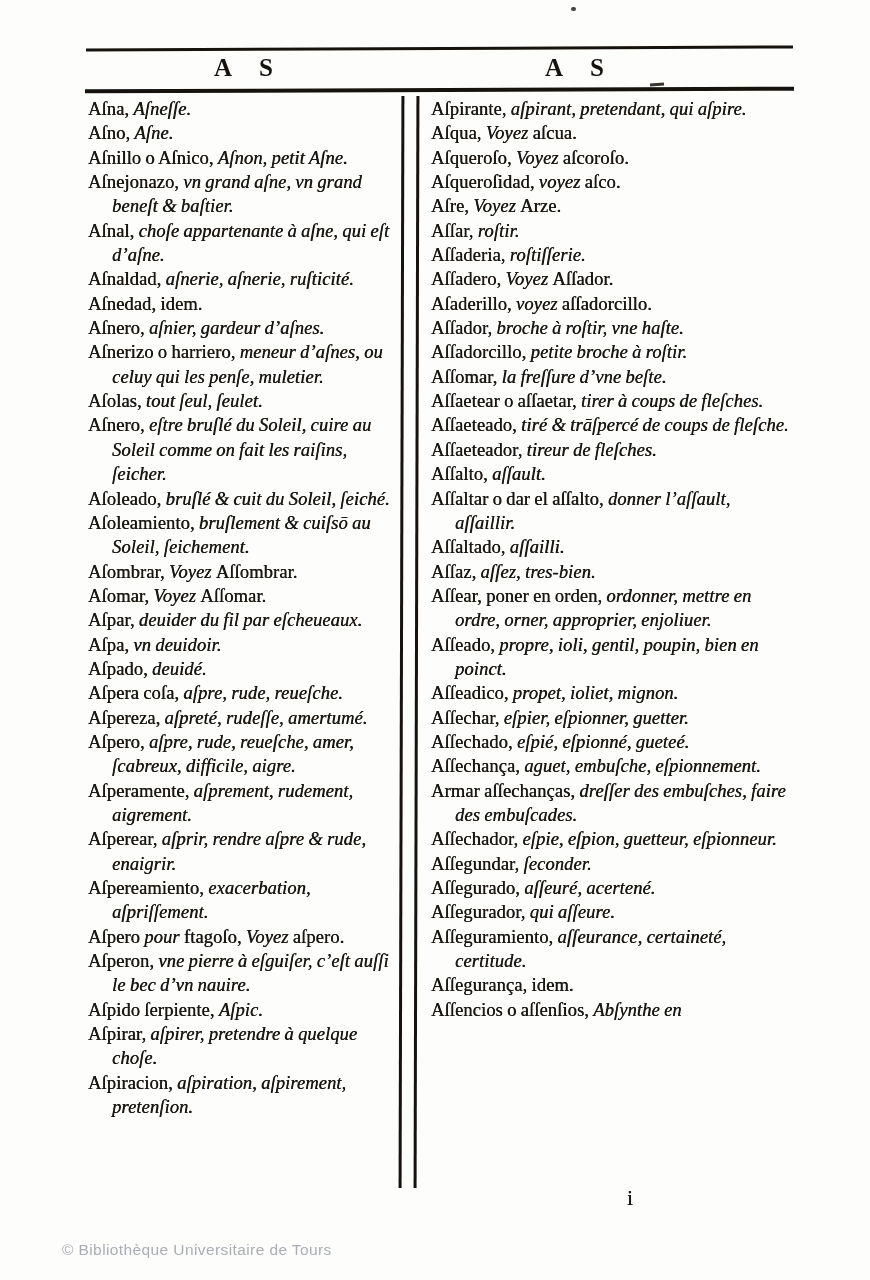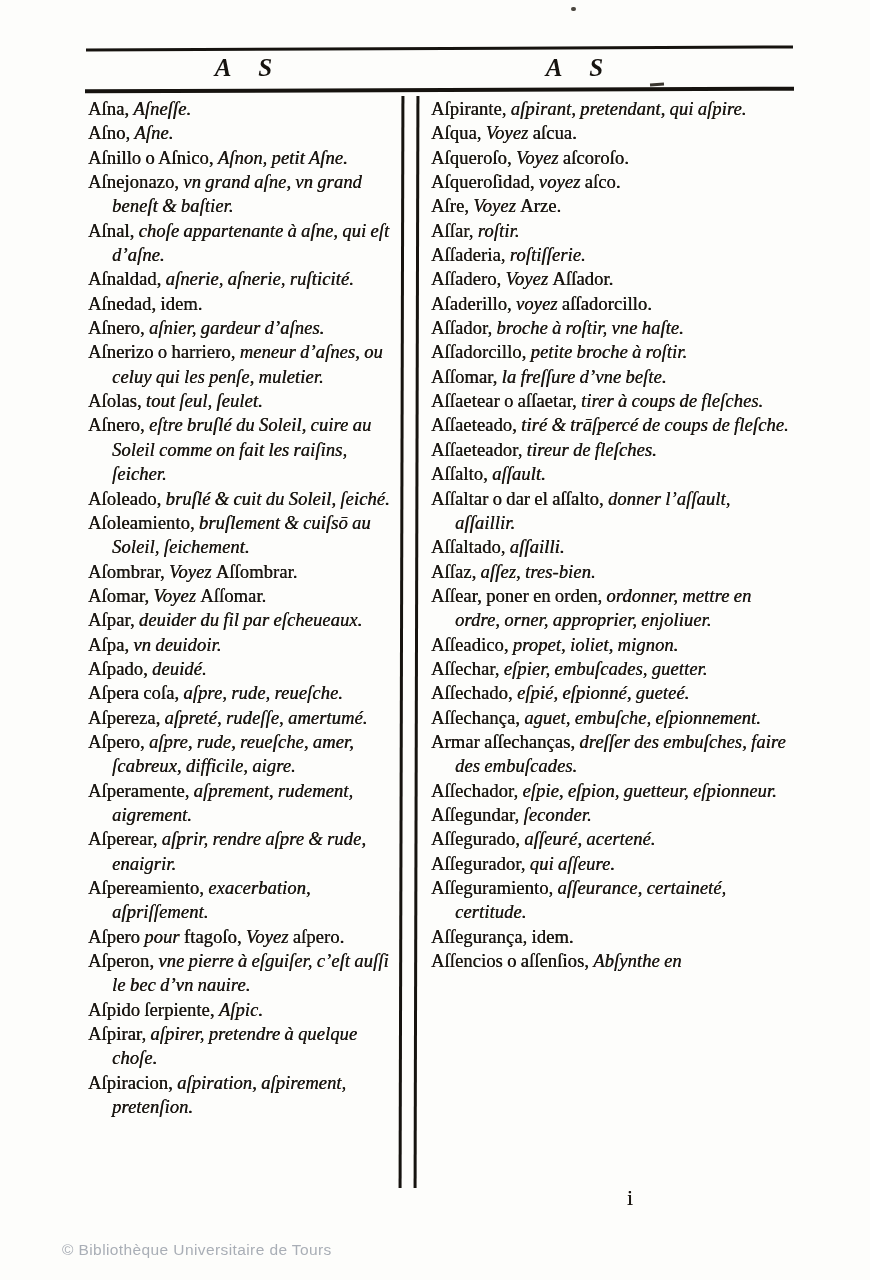--- a/index.html
+++ b/index.html
@@ -9,21 +9,21 @@
     font-family:"Liberation Serif","DejaVu Serif",serif;
     color:#1b1712;
   }
   
   .rule{position:absolute;background:#16130f;}
   #rule-top{left:86px;top:47px;width:707px;height:3px;transform:rotate(-0.25deg);}
   #rule-mid{left:85px;top:88px;width:709px;height:4px;transform:rotate(-0.2deg);}
   .running-head{
     position:absolute;top:54px;transform:translateX(-50%);
     font-size:25px;font-weight:bold;letter-spacing:11px;
-    color:#16130f;white-space:nowrap;font-style:italic;
+    color:#16130f;white-space:nowrap;
   }
   #head-left{left:249px;}
   #head-right{left:580px;}
   
   #top-speck{position:absolute;left:571px;top:7px;width:5px;height:4px;background:#4a463f;border-radius:2px;}
   #head-dash{position:absolute;left:650px;top:83px;width:14px;height:3px;background:#3a362f;transform:rotate(-4deg);}
   
   #divider{
     position:absolute;left:400px;top:96px;height:1092px;width:12px;
     border-left:3px solid #16130f;border-right:3px solid #16130f;
@@ -116,22 +116,23 @@
       <div class="entry"><span class="rm">Aſſadorcillo, </span><span class="it">petite broche à roſtir.</span></div>
       <div class="entry"><span class="rm">Aſſomar, </span><span class="it">la freſſure d’vne beſte.</span></div>
       <div class="entry"><span class="rm">Aſſaetear o aſſaetar, </span><span class="it">tirer à coups de fleſches.</span></div>
       <div class="entry"><span class="rm">Aſſaeteado, </span><span class="it">tiré &amp; trāſpercé de coups de fleſche.</span></div>
       <div class="entry"><span class="rm">Aſſaeteador, </span><span class="it">tireur de fleſches.</span></div>
       <div class="entry"><span class="rm">Aſſalto, </span><span class="it">aſſault.</span></div>
       <div class="entry"><span class="rm">Aſſaltar o dar el aſſalto, </span><span class="it">donner l’aſſault, aſſaillir.</span></div>
       <div class="entry"><span class="rm">Aſſaltado, </span><span class="it">aſſailli.</span></div>
       <div class="entry"><span class="rm">Aſſaz, </span><span class="it">aſſez, tres-bien.</span></div>
       <div class="entry"><span class="rm">Aſſear, poner en orden, </span><span class="it">ordonner, mettre en ordre, orner, approprier, enjoliuer.</span></div>
+      <div class="entry"><span class="rm">Aſſeado, </span><span class="it">propre, ioli, gentil, poupin, bien en poinct.</span></div>
       <div class="entry"><span class="rm">Aſſeadico, </span><span class="it">propet, ioliet, mignon.</span></div>
-      <div class="entry"><span class="rm">Aſſechar, </span><span class="it">eſpier, embuſcades, guetter.</span></div>
+      <div class="entry"><span class="rm">Aſſechar, </span><span class="it">eſpier, eſpionner, guetter.</span></div>
       <div class="entry"><span class="rm">Aſſechado, </span><span class="it">eſpié, eſpionné, gueteé.</span></div>
       <div class="entry"><span class="rm">Aſſechança, </span><span class="it">aguet, embuſche, eſpionnement.</span></div>
       <div class="entry"><span class="rm">Armar aſſechanças, </span><span class="it">dreſſer des embuſches, faire des embuſcades.</span></div>
       <div class="entry"><span class="rm">Aſſechador, </span><span class="it">eſpie, eſpion, guetteur, eſpionneur.</span></div>
       <div class="entry"><span class="rm">Aſſegundar, </span><span class="it">ſeconder.</span></div>
       <div class="entry"><span class="rm">Aſſegurado, </span><span class="it">aſſeuré, acertené.</span></div>
       <div class="entry"><span class="rm">Aſſegurador, </span><span class="it">qui aſſeure.</span></div>
       <div class="entry"><span class="rm">Aſſeguramiento, </span><span class="it">aſſeurance, certaineté, certitude.</span></div>
       <div class="entry"><span class="rm">Aſſegurança, idem.</span></div>
       <div class="entry"><span class="rm">Aſſencios o aſſenſios, </span><span class="it">Abſynthe en</span></div>

